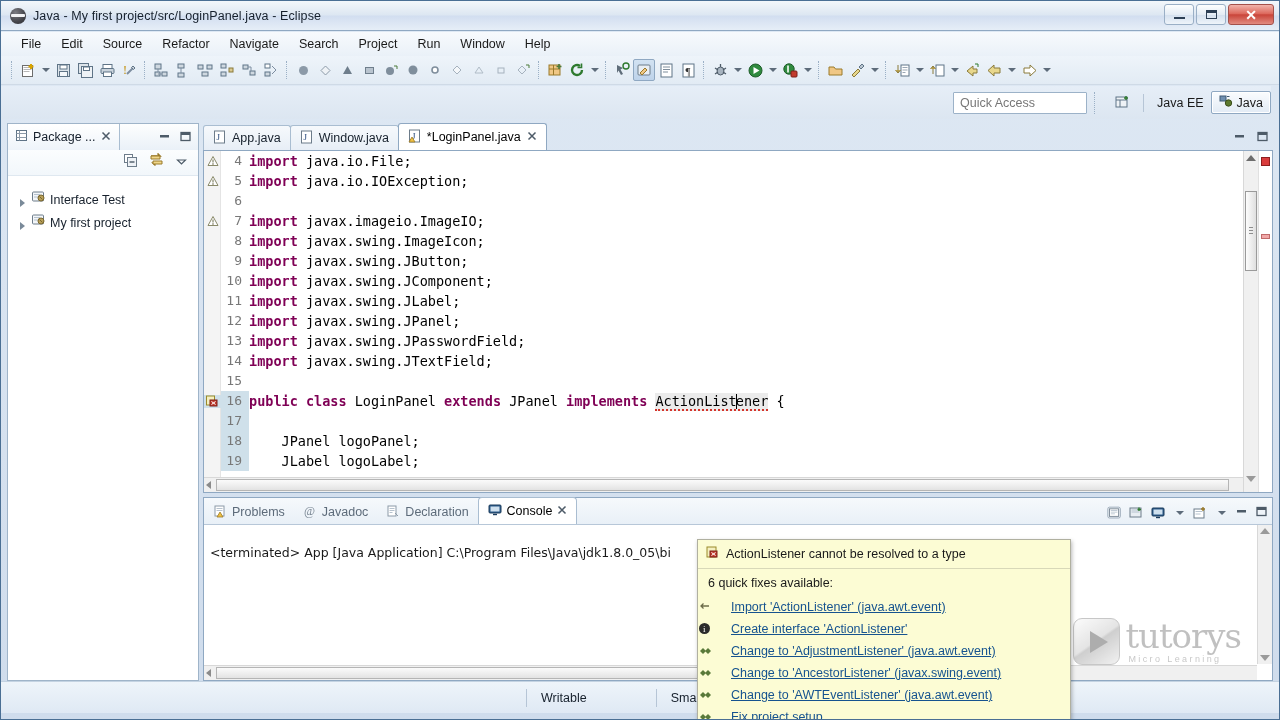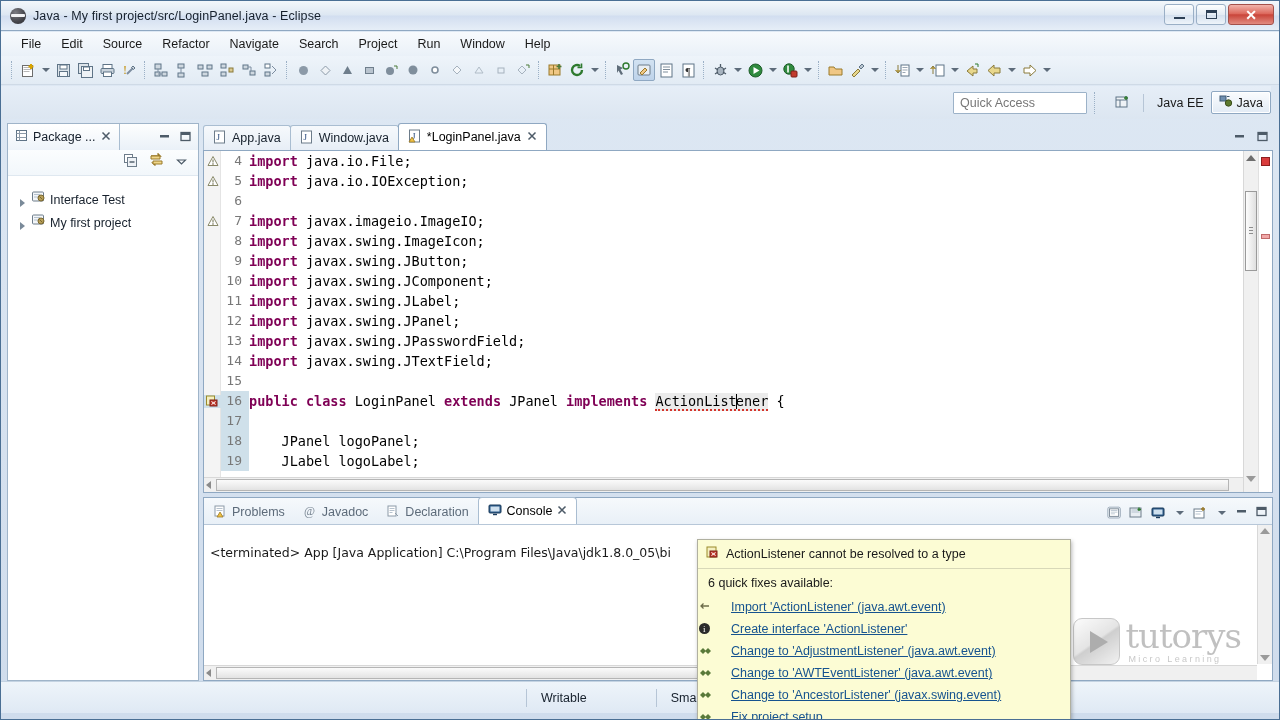--- a/index.html
+++ b/index.html
@@ -841,30 +841,30 @@
           </span>
           <span class="qf-link">Change to 'AdjustmentListener' (java.awt.event)</span>
         </div>
         <div class="qf-item">
           <span>
             <svg width="13" height="13" viewBox="0 0 13 13">
                 <path d="M2 7l3-3 3 3-3 3z" fill="#5a7a3a"></path>
                 <path d="M7 7l3-3 3 3-3 3z" fill="#5a7a3a"></path>
               </svg>
           </span>
-          <span class="qf-link">Change to 'AWTEventListener' (java.awt.event)</span>
+          <span class="qf-link">Change to 'AncestorListener' (javax.swing.event)</span>
         </div>
         <div class="qf-item">
           <span>
             <svg width="13" height="13" viewBox="0 0 13 13">
                 <path d="M2 7l3-3 3 3-3 3z" fill="#5a7a3a"></path>
                 <path d="M7 7l3-3 3 3-3 3z" fill="#5a7a3a"></path>
               </svg>
           </span>
-          <span class="qf-link">Change to 'AncestorListener' (javax.swing.event)</span>
+          <span class="qf-link">Change to 'AWTEventListener' (java.awt.event)</span>
         </div>
         <div class="qf-item">
           <span>
             <svg width="13" height="13" viewBox="0 0 13 13">
                 <path d="M2 7l3-3 3 3-3 3z" fill="#5a7a3a"></path>
                 <path d="M7 7l3-3 3 3-3 3z" fill="#5a7a3a"></path>
               </svg>
           </span>
           <span class="qf-link">Fix project setup...</span>
         </div>

